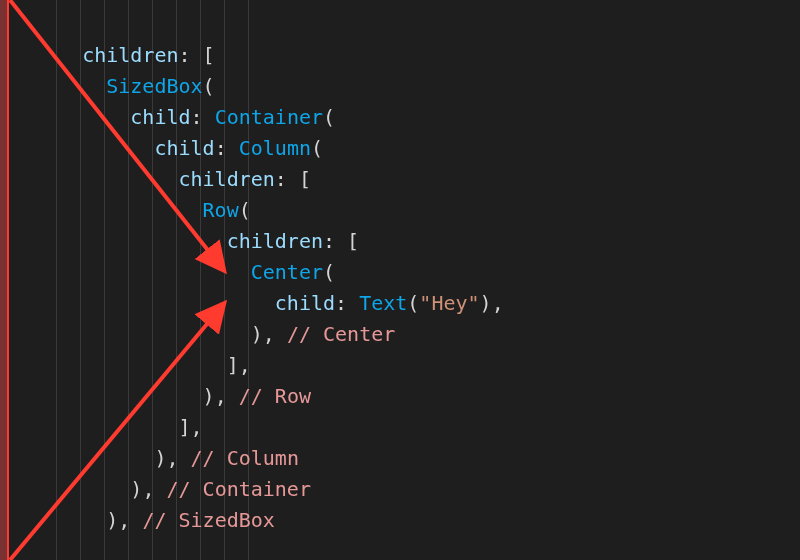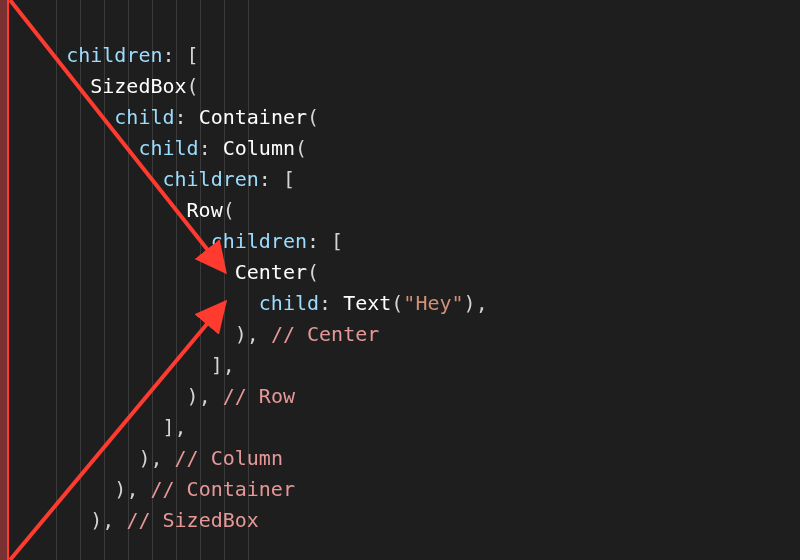--- a/index.html
+++ b/index.html
@@ -29,37 +29,37 @@
   }
   .gutter-edge::after{
     content:"";
     position:absolute;
     right:-2px; top:0; bottom:0;
     width:2px;
     background:#ff3b30;
   }
   .code {
     position: relative;
-    padding-left: 18px;
+    padding-left: 34px;
     white-space: pre;
   }
   .line { position: relative; height: 31px; }
   .guides {
     position: absolute;
     left: 0; top: 0; bottom: 0;
     pointer-events: none;
   }
   .guide {
     position: absolute;
     top: 0; bottom: 0;
     width: 1px;
     background: #3a3a3a;
   }
   .param { color: #9cdcfe; }
-  .class { color: #ffffff; }
+  .class { color: #0ea5e9; }
   .punct { color: #d4d4d4; }
   .string { color: #ce9178; }
   .comment { color: #6a9955; opacity: 0.9; color:#6b6b6b }
   .comment { color:#fca5a5; }
   .bracket { color: #d4d4d4; }
   svg.arrows {
     position: absolute;
     left: 0; top: 0;
     width: 800px; height: 560px;
     pointer-events: none;

